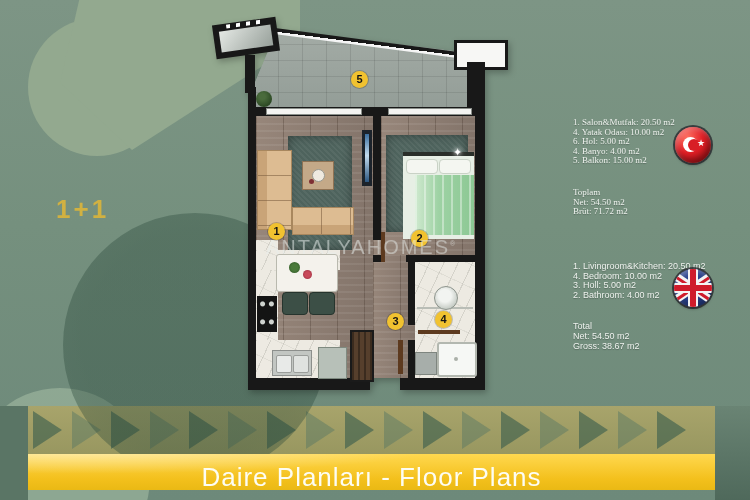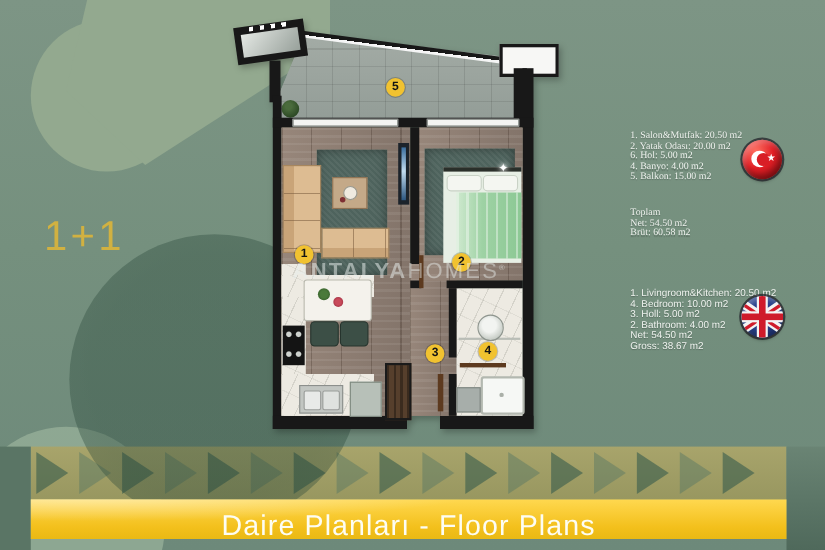--- a/index.html
+++ b/index.html
@@ -11,22 +11,22 @@
   .blob-circle{position:absolute;left:28px;top:18px;width:138px;height:138px;border-radius:50%;
                background:#93a98f;z-index:1;}
   .blob-wedge{position:absolute;left:60px;top:0;width:240px;height:150px;background:#93a98f;
               clip-path:polygon(8% 0,100% 0,100% 28%,30% 100%,0 55%);z-index:1;}
   .circle-light-bl{position:absolute;left:-30px;top:388px;width:180px;height:180px;border-radius:50%;
                    background:rgba(168,192,165,0.55);z-index:1;}
   .circle-dark{position:absolute;left:63px;top:213px;width:264px;height:264px;border-radius:50%;
                background:radial-gradient(circle,rgba(40,70,56,0.38) 60%,rgba(40,70,56,0.30) 100%);z-index:3;}
 
   
-  .unit-type{position:absolute;left:40px;top:194px;z-index:2;color:#d1b141;
-             font-size:38px;letter-spacing:3px;font-weight:400;}
+  .unit-type{position:absolute;left:56px;top:194px;z-index:2;color:#d1b141;
+             font-size:26px;letter-spacing:3px;font-weight:700;}
 
   
   .chevron-band{position:absolute;left:28px;top:406px;width:687px;height:48px;z-index:2;
                 display:flex;align-items:center;overflow:hidden;
                 background:linear-gradient(180deg,#a8a46b,#989760);}
   .tri{width:0;height:0;border-top:19px solid transparent;border-bottom:19px solid transparent;
        border-left:29px solid rgba(58,94,78,0.62);margin:0 5px;flex:none;}
   .tri-alt{border-left-color:rgba(85,117,99,0.45);}
   .edge-strip-left{position:absolute;left:0;top:406px;width:28px;height:94px;background:#5a7565;z-index:4;}
   .edge-panel-right{position:absolute;left:715px;top:406px;width:35px;height:94px;
@@ -79,21 +79,21 @@
                          linear-gradient(180deg,#a4aca6,#939d97);}
   .rug{background:#4e635d;box-shadow:inset 0 0 10px rgba(0,0,0,0.40);
        background-image:repeating-linear-gradient(45deg,rgba(255,255,255,0.05) 0 2px,transparent 2px 4px);}
   .badge{width:17px;height:17px;border-radius:50%;background:#f1c230;color:#141414;
          font-weight:bold;font-size:11px;line-height:17px;text-align:center;
          box-shadow:0 0 0 1px rgba(0,0,0,0.20);}
   .window{background:#f4f4f2;border:1px solid #8a8f8a;height:5px;}
   .door-leaf{background:#5d3a1f;}
   .watermark{position:absolute;left:266px;top:236px;width:240px;z-index:7;color:rgba(232,238,235,0.52);
              font-size:20px;letter-spacing:2px;white-space:nowrap;}
-  .watermark .wm-bold{font-weight:bold;}
+  .watermark .wm-bold{font-weight:normal;}
   .watermark .wm-light{font-weight:normal;opacity:0.9;}
   .watermark sup{font-size:7px;}
 </style>
 </head>
 <body>
 
 <div class="stage">
 
   <div class="blob-circle"></div>
   <div class="blob-wedge"></div>
@@ -215,40 +215,41 @@
     <div class="badge" style="left:220px;top:296px;">4</div>
     <div class="badge" style="left:136px;top:56px;">5</div>
   </div>
 
   <div class="watermark">
     <span class="wm-bold">ANTALYA</span><span class="wm-light">HOMES</span><sup>®</sup>
   </div>
 
   <div class="legend legend-tr">
     <div>1. Salon&amp;Mutfak: 20.50 m2</div>
-    <div>2. Yatak Odası: 20.00 m2</div>
+    <div>4. Yatak Odası: 10.00 m2</div>
     <div>6. Hol: 5.00 m2</div>
     <div>4. Banyo: 4.00 m2</div>
     <div>5. Balkon: 15.00 m2</div>
     <div class="summary-title">Toplam</div>
     <div>Net: 54.50 m2</div>
-    <div>Brüt: 60.58 m2</div>
+    <div>Brüt: 71.72 m2</div>
   </div>
 
   <div class="flag flag-tr">
     <div class="tr-crescent-outer"></div>
     <div class="tr-crescent-inner"></div>
     <div class="tr-star">★</div>
   </div>
 
   <div class="legend legend-en">
     <div>1. Livingroom&amp;Kitchen: 20.50 m2</div>
     <div>4. Bedroom: 10.00 m2</div>
     <div>3. Holl: 5.00 m2</div>
     <div>2. Bathroom: 4.00 m2</div>
+    <div class="summary-title">Total</div>
     <div>Net: 54.50 m2</div>
     <div>Gross: 38.67 m2</div>
   </div>
 
   <div class="flag flag-uk">
     <div class="uk-part uk-diag-w uk-rot-a"></div>
     <div class="uk-part uk-diag-w uk-rot-b"></div>
     <div class="uk-part uk-diag-r uk-rot-a"></div>
     <div class="uk-part uk-diag-r uk-rot-b"></div>
     <div class="uk-part uk-cross-wv"></div>

